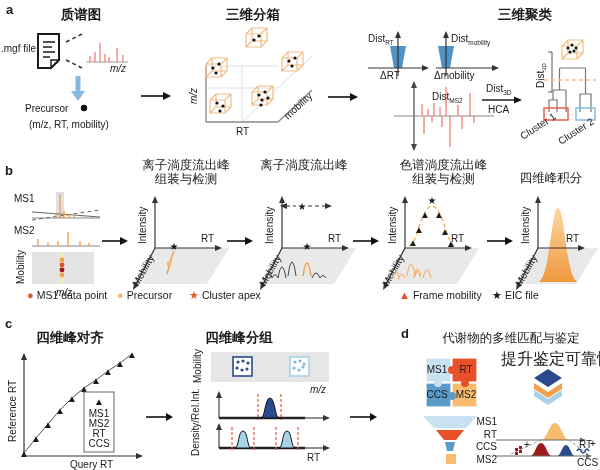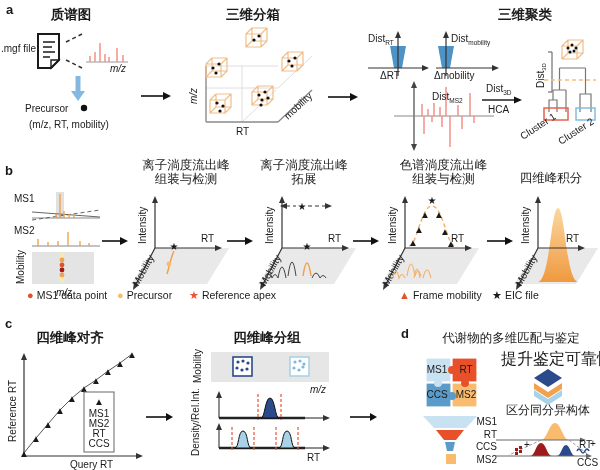--- a/index.html
+++ b/index.html
@@ -12,21 +12,21 @@
   .leg .mk{font-size:11px;line-height:1;}
   svg{position:absolute;overflow:visible;}
   svg text{font-family:"Liberation Sans",sans-serif;fill:#1a1a1a;font-size:10px;}
 </style>
 </head>
 <body>
 
 <div id="canvas">
 
   <div class="plabel" style="left:6px;top:2px">a</div>
-  <div class="ptitle" style="left:21px;top:6px;width:100px">质谱图</div>
+  <div class="ptitle" style="left:31px;top:6px;width:100px">质谱图</div>
   <div class="ptitle" style="left:203px;top:6px;width:100px">三维分箱</div>
   <div class="ptitle" style="left:475px;top:6px;width:100px">三维聚类</div>
 
   <svg style="left:0;top:22px" width="182" height="132">
     <text x="1" y="30" font-size="9.5">.mgf file</text>
     <g>
       <path d="M38,12 h21 v26 l-8,8 h-13 z" fill="#fff" stroke="#1a1a1a" stroke-width="2"></path>
       <path d="M59,38 l-8,8 v-8 z" fill="none" stroke="#1a1a1a" stroke-width="1.4"></path>
       <g stroke="#1a1a1a" stroke-width="1.5">
         <line x1="43" y1="20" x2="55" y2="20"></line>
@@ -196,21 +196,20 @@
     <text transform="translate(43,117) rotate(-33)">Cluster 2</text>
   </svg>
 
   <div class="plabel" style="left:5px;top:163px">b</div>
   <div class="ptitle2" style="left:130px;top:159px;width:112px">
     <div>离子淌度流出峰</div>
       <div>组装与检测</div>
   </div>
   <div class="ptitle2" style="left:250px;top:159px;width:108px">
     <div>离子淌度流出峰</div>
-      <div>拓展</div>
   </div>
   <div class="ptitle2" style="left:386px;top:159px;width:115px">
     <div>色谱淌度流出峰</div>
       <div>组装与检测</div>
   </div>
   <div class="ptitle2" style="left:497px;top:172px;width:108px">四维峰积分</div>
 
   <svg style="left:12px;top:184px" width="100" height="118">
     <text x="2" y="18" font-size="11">MS1</text>
     <rect x="44" y="8" width="8" height="26" fill="#e0e0e0"></rect>
@@ -359,34 +358,34 @@
   <div class="leg" style="left:27px;top:288px">
     <span class="mk" style="color:#e0512c">●</span>
     <span>MS1 data point</span>
   </div>
   <div class="leg" style="left:117px;top:288px">
     <span class="mk" style="color:#f9bc6e">●</span>
     <span>Precursor</span>
   </div>
   <div class="leg" style="left:189px;top:288px">
     <span class="mk" style="color:#ee5338">★</span>
-    <span>Reference apex</span>
+    <span>Cluster apex</span>
   </div>
   <div class="leg" style="left:399px;top:288px">
     <span class="mk" style="color:#e8502a">▲</span>
     <span>Frame mobility</span>
   </div>
   <div class="leg" style="left:492px;top:288px">
     <span class="mk" style="color:#1a1a1a">★</span>
     <span>EIC file</span>
   </div>
 
   <div class="plabel" style="left:5px;top:316px">c</div>
   <div class="ptitle" style="left:15px;top:329px;width:110px">四维峰对齐</div>
-  <div class="ptitle" style="left:212px;top:329px;width:110px">四维峰分组</div>
+  <div class="ptitle" style="left:184px;top:329px;width:110px">四维峰分组</div>
 
   <svg style="left:10px;top:344px" width="140" height="126">
     <line x1="14" y1="112" x2="14" y2="14" stroke="#333" stroke-width="1.2"></line>
       <polygon points="11,16 17,16 14,9" fill="#333"></polygon>
     <line x1="14" y1="112" x2="126" y2="112" stroke="#333" stroke-width="1.2"></line>
       <polygon points="126,109 126,115 133,112" fill="#333"></polygon>
     <text transform="translate(6,98) rotate(-90)">Reference RT</text>
     <text x="60" y="124">Query RT</text>
     <polyline points="14,109 26,94 38,80 50,66 62,54 74,44 86,36 98,27 110,19 122,10" fill="none" stroke="#555" stroke-width="1"></polyline>
     <g font-size="9" fill="#ee5338" text-anchor="middle">
@@ -499,21 +498,20 @@
     <text x="77" y="52" font-size="9" text-anchor="end">MS2</text>
   </svg>
 
   <div class="ptitle2" style="left:501px;top:352px;width:95px;font-size:16px">提升鉴定可靠性</div>
   <svg style="left:524px;top:368px" width="48" height="38">
     <polygon points="10,22 24,31 38,22 38,28 24,37 10,28" fill="#a8d2e8"></polygon>
     <polygon points="10,15 24,24 38,15 38,21 24,30 10,21" fill="#f2a14d"></polygon>
     <polygon points="24,1 38,10 24,19 10,10" fill="#2b4a8b"></polygon>
   </svg>
 
-  <div class="ptitle2" style="left:498px;top:404px;width:100px;font-size:12px">区分同分异构体</div>
   <svg style="left:494px;top:419px" width="106" height="51">
     <path d="M47,21 C53,21 55,4 61,4 C67,4 69,21 75,21 Z" fill="#f9bc6e"></path>
     <line x1="2" y1="21" x2="86" y2="21" stroke="#666" stroke-width="1"></line>
       <polygon points="86,18.5 86,23.5 92,21" fill="#666"></polygon>
     <text x="85" y="29" font-size="9">RT</text>
     <line x1="47" y1="21" x2="15" y2="36" stroke="#999" stroke-width="1" stroke-dasharray="3,2"></line>
     <line x1="75" y1="21" x2="95" y2="36" stroke="#999" stroke-width="1" stroke-dasharray="3,2"></line>
     <path d="M36,37 C41,37 42,24 47,24 C52,24 53,37 58,37 Z" fill="#9e1b1b"></path>
     <path d="M63,37 C67,37 68,26 72,26 C76,26 77,37 81,37 Z" fill="#2b4a8b"></path>
     <line x1="2" y1="37" x2="92" y2="37" stroke="#666" stroke-width="1"></line>

